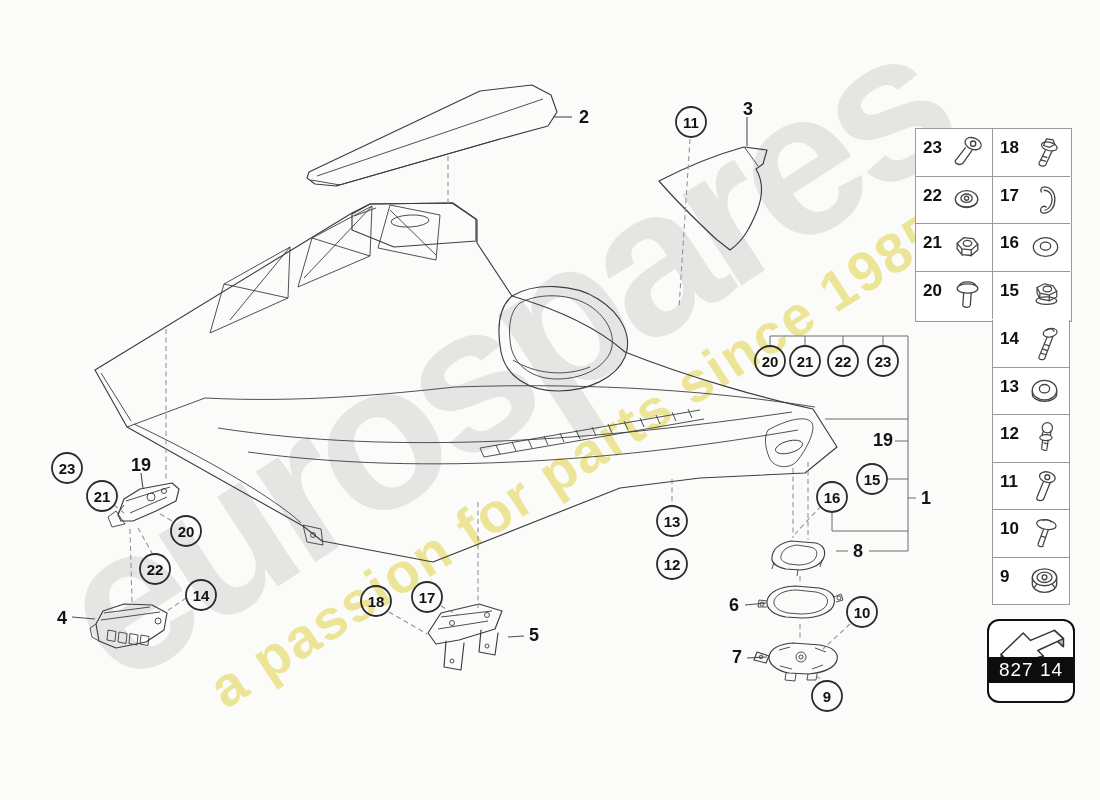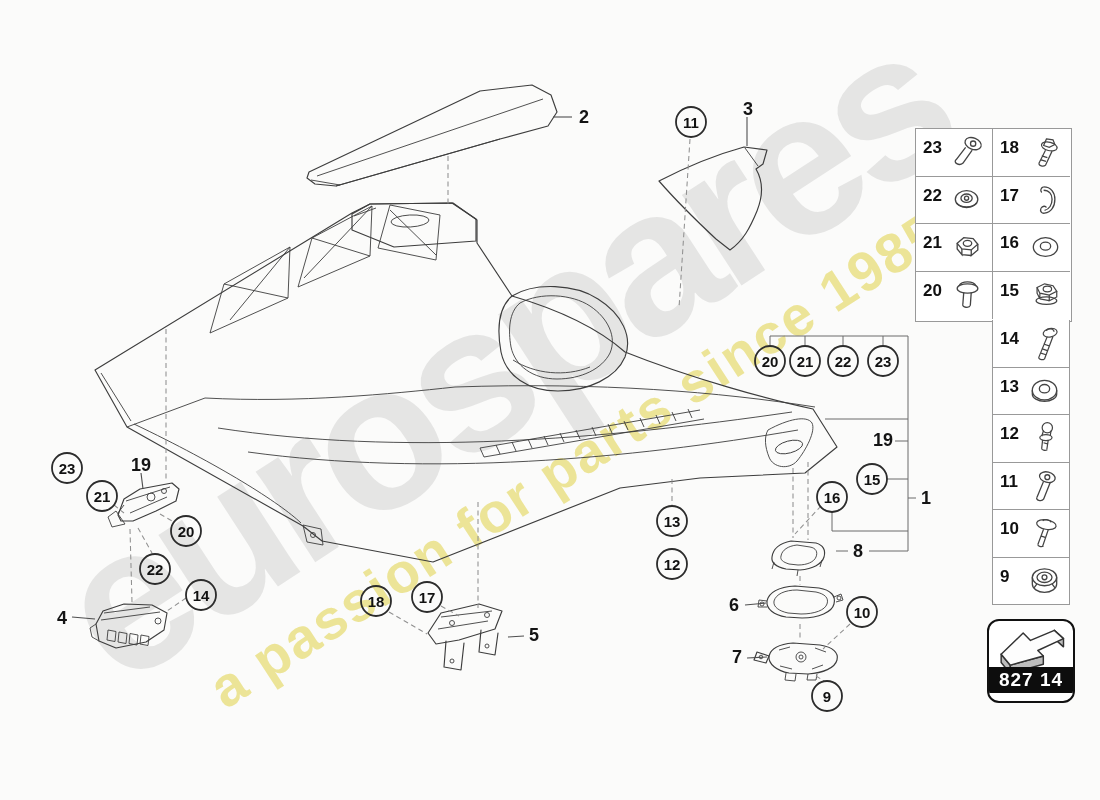--- a/index.html
+++ b/index.html
@@ -33,22 +33,22 @@
              border:1px solid #999;border-top:none;display:grid;
              grid-template-rows:repeat(6,47.5px);box-sizing:border-box;}
   .cell{position:relative;}
   .cell.br{border-right:1px solid #999;}
   .cell.bb{border-bottom:1px solid #999;}
   .cell .num{position:absolute;left:7px;top:9px;font-size:17px;font-weight:bold;color:#111;}
   .cell svg{position:absolute;right:2px;top:2px;}
   
   .code-box{position:absolute;left:987px;top:619px;width:88px;height:84px;background:#fff;
             border:2.5px solid #111;border-radius:12px;overflow:hidden;box-sizing:border-box;}
-  .code-bar{position:absolute;left:0;bottom:8px;width:100%;height:26px;background:#0d0d0d;
-            color:#fff;font-weight:bold;font-size:19px;text-align:center;line-height:26px;
+  .code-bar{position:absolute;left:0;bottom:18px;width:100%;height:26px;background:#0d0d0d;
+            color:#fff;font-weight:normal;font-size:19px;text-align:center;line-height:26px;
             letter-spacing:1px;}
   .code-box svg{position:absolute;left:3px;top:2px;}
 </style>
 </head>
 <body>
 
 <div class="stage">
 
   <div class="wm-brand">eurospares</div>
   <div class="wm-tag">a passion for parts since 1985</div>

